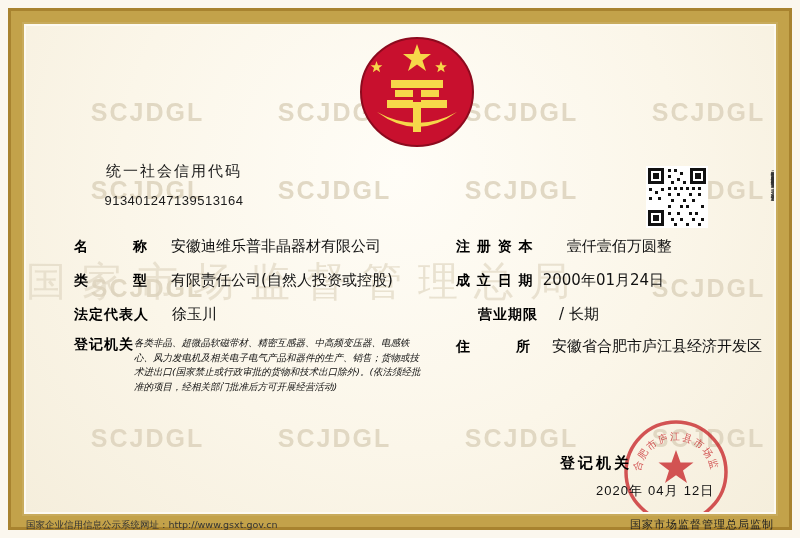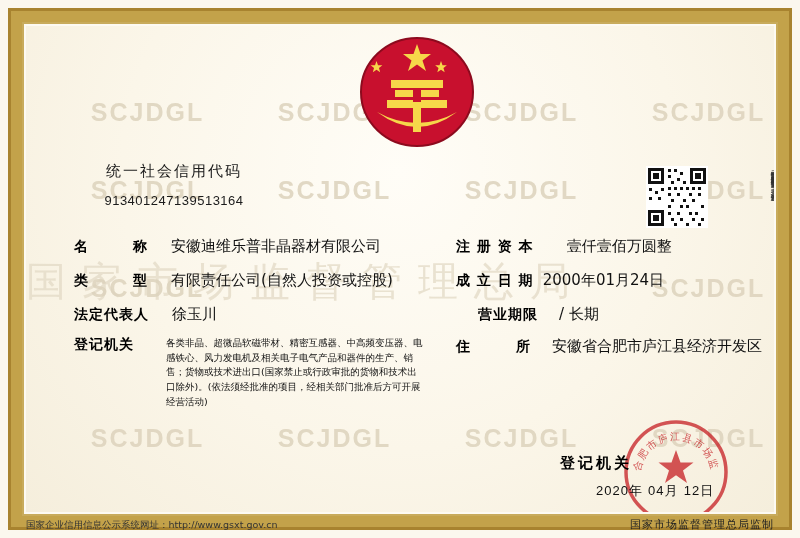--- a/index.html
+++ b/index.html
@@ -331,21 +331,21 @@
       <span class="fvalue" style="margin-left:18px;">有限责任公司(自然人投资或控股)</span>
     </div>
 
     <div class="field" style="left:48px; top:278px;">
       <span class="flabel">法定代表人</span>
       <span class="fvalue" style="margin-left:18px;">徐玉川</span>
     </div>
 
     <div class="field" style="left:48px; top:310px; width:350px;">
       <span class="flabel" style="float:left;">登记机关</span>
-      <span class="fvalue small" style="display:block; margin-left:92px;">各类非晶、超微晶软磁带材、精密互感器、中高频变压器、电感铁心、风力发电机及相关电子电气产品和器件的生产、销售；货物或技术进出口(国家禁止或行政审批的货物和技术出口除外)。(依法须经批准的项目，经相关部门批准后方可开展经营活动)</span>
+      <span class="fvalue small" style="display:block; margin-left:60px;font-style:italic;">各类非晶、超微晶软磁带材、精密互感器、中高频变压器、电感铁心、风力发电机及相关电子电气产品和器件的生产、销售；货物或技术进出口(国家禁止或行政审批的货物和技术出口除外)。(依法须经批准的项目，经相关部门批准后方可开展经营活动)</span>
     </div>
 
     <div class="field" style="left:430px; top:210px;">
       <span class="flabel">注 册 资 本</span>
       <span class="fvalue" style="margin-left:28px;">壹仟壹佰万圆整</span>
     </div>
 
     <div class="field" style="left:430px; top:244px;">
       <span class="flabel">成 立 日 期</span>
       <span class="fvalue" style="margin-left:4px;text-align:center;">2000年01月24日</span>

